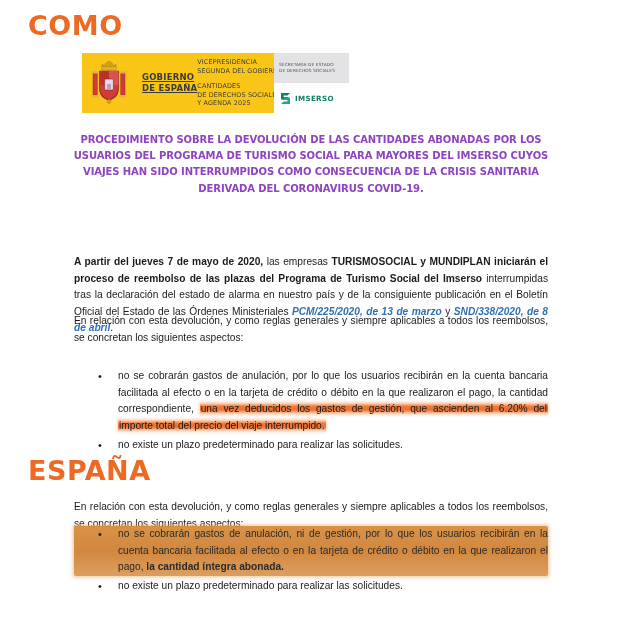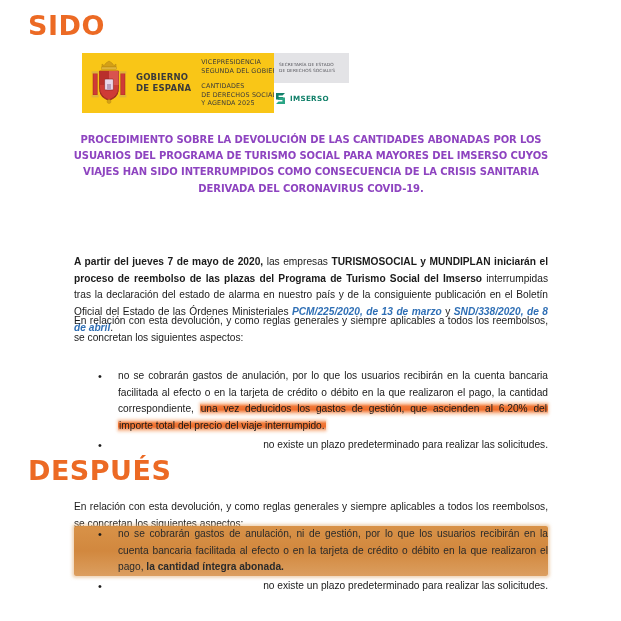--- a/index.html
+++ b/index.html
@@ -53,25 +53,25 @@
     align-items: center;
     justify-content: center;
   }
   .gob-text {
     font-family: "DejaVu Sans", sans-serif;
     font-size: 8.5px;
     font-weight: bold;
     color: #3a3a3a;
     line-height: 1.25;
     letter-spacing: 0.2px;
-    margin-left: 6px;
+    margin-left: 12px;
     white-space: nowrap;
+    text-decoration: underline;
   }
   .vice-block {
-    margin-left: 10px;
     display: flex;
     flex-direction: column;
     justify-content: flex-end;
     font-family: "DejaVu Sans", sans-serif;
     font-size: 6.4px;
     color: #3a3a3a;
     line-height: 1.35;
     letter-spacing: 0.15px;
     white-space: nowrap;
   }
@@ -96,20 +96,21 @@
     color: #55555b;
     line-height: 1.5;
     letter-spacing: 0.1px;
     white-space: nowrap;
   }
   .imserso-box {
     background: #ffffff;
     height: 50%;
     display: flex;
     align-items: center;
+    padding-left: 5px;
     box-sizing: border-box;
   }
   .imserso-word {
     font-family: "DejaVu Sans", sans-serif;
     font-size: 7.2px;
     font-weight: bold;
     color: #12806a;
     letter-spacing: 0.3px;
     margin-left: 3px;
   }
@@ -174,21 +175,21 @@
   }
   .bullet-item + .bullet-item { margin-top: 2px; }
   .bullet-item::before {
     content: "\2022";
     position: absolute;
     left: 24px;
     top: -1px;
     font-size: 11px;
     color: #1a1a1a;
   }
-  .bullet-item.no-justify { text-align: right; }
+  .bullet-item.no-justify { text-align: left; }
 
   
   .hl-antes {
     background: linear-gradient(to bottom,
       rgba(244,140,70,0.30) 0%,
       rgba(240,110,40,0.92) 30%,
       rgba(238,104,35,0.96) 62%,
       rgba(246,165,110,0.40) 100%);
     box-shadow: 0 0 3px 1px rgba(246,170,120,0.55);
     padding: 0 1px;
@@ -208,21 +209,21 @@
       rgba(216,148,78,0.90) 100%);
     box-shadow: 0 0 3px 2px rgba(226,176,120,0.5);
     border-radius: 2px;
     color: #2a2a2a;
   }
   #despues-bullet-1::before { color: #1a1a1a; }
 </style>
 </head>
 <body>
 
-<div id="antes-heading" class="section-heading">SIDO</div>
+<div id="antes-heading" class="section-heading">COMO</div>
 
 <div class="logo-strip">
 
   <div class="logo-yellow">
     <div class="coat-wrap">
       <svg width="40" height="46" viewBox="0 0 40 46" aria-hidden="true">
 
         <path d="M13 7 L13 4 L15 5.5 L17 3 L20 1 L23 3 L25 5.5 L27 4 L27 7 Z" fill="#d4a017" stroke="#b5860f" stroke-width="0.5"></path>
         <rect x="12.5" y="7" width="15" height="2.4" fill="#e0b43c" stroke="#b5860f" stroke-width="0.4"></rect>
 
@@ -280,20 +281,20 @@
   <b>A partir del jueves 7 de mayo de 2020,</b><span> las empresas </span><b>TURISMOSOCIAL y MUNDIPLAN</b><b> iniciarán el proceso de reembolso de las plazas del Programa de Turismo Social del Imserso</b><span> interrumpidas tras la declaración del estado de alarma en nuestro país y de la consiguiente publicación en el Boletín Oficial del Estado de las Órdenes Ministeriales </span><span class="ref-italic">PCM/225/2020, de 13 de marzo</span><span> y </span><span class="ref-italic">SND/338/2020, de 8 de abril</span><span>.</span>
 </div>
 
 <div id="para-2" class="doc-body">En relación con esta devolución, y como reglas generales y siempre aplicables a todos los reembolsos, se concretan los siguientes aspectos:</div>
 
 <ul id="list-antes" class="bullet-list">
   <li class="bullet-item"><span>no se cobrarán gastos de anulación, por lo que los usuarios recibirán en la cuenta bancaria facilitada al efecto o en la tarjeta de crédito o débito en la que realizaron el pago, la cantidad correspondiente, </span><span class="hl-antes hl-band">una vez deducidos los gastos de gestión, que ascienden al 6.20% del importe total del precio del viaje interrumpido.</span></li>
   <li class="bullet-item no-justify">no existe un plazo predeterminado para realizar las solicitudes.</li>
 </ul>
 
-<div id="despues-heading" class="section-heading">DESPUÉS</div>
+<div id="despues-heading" class="section-heading">ESPAÑA</div>
 
 <div id="para-3" class="doc-body">En relación con esta devolución, y como reglas generales y siempre aplicables a todos los reembolsos, se concretan los siguientes aspectos:</div>
 
 <ul id="list-despues" class="bullet-list">
   <li class="bullet-item" id="despues-bullet-1"><span>no se cobrarán gastos de anulación, ni de gestión, por lo que los usuarios recibirán en la cuenta bancaria facilitada al efecto o en la tarjeta de crédito o débito en la que realizaron el pago, </span><b>la cantidad íntegra abonada.</b></li>
   <li class="bullet-item no-justify">no existe un plazo predeterminado para realizar las solicitudes.</li>
 </ul>
 
 </body></html>

